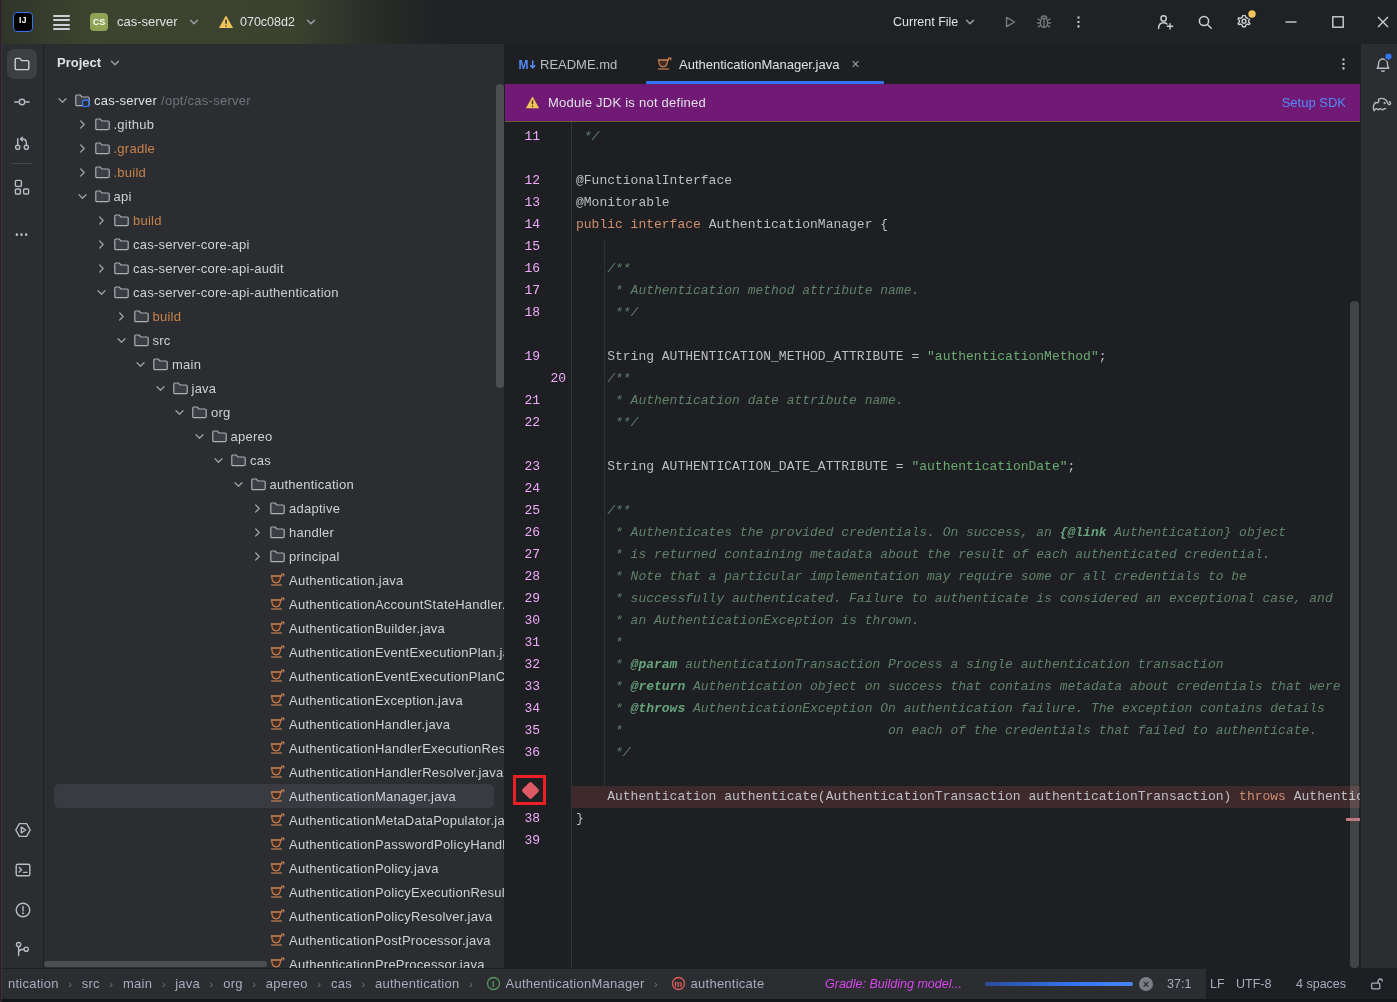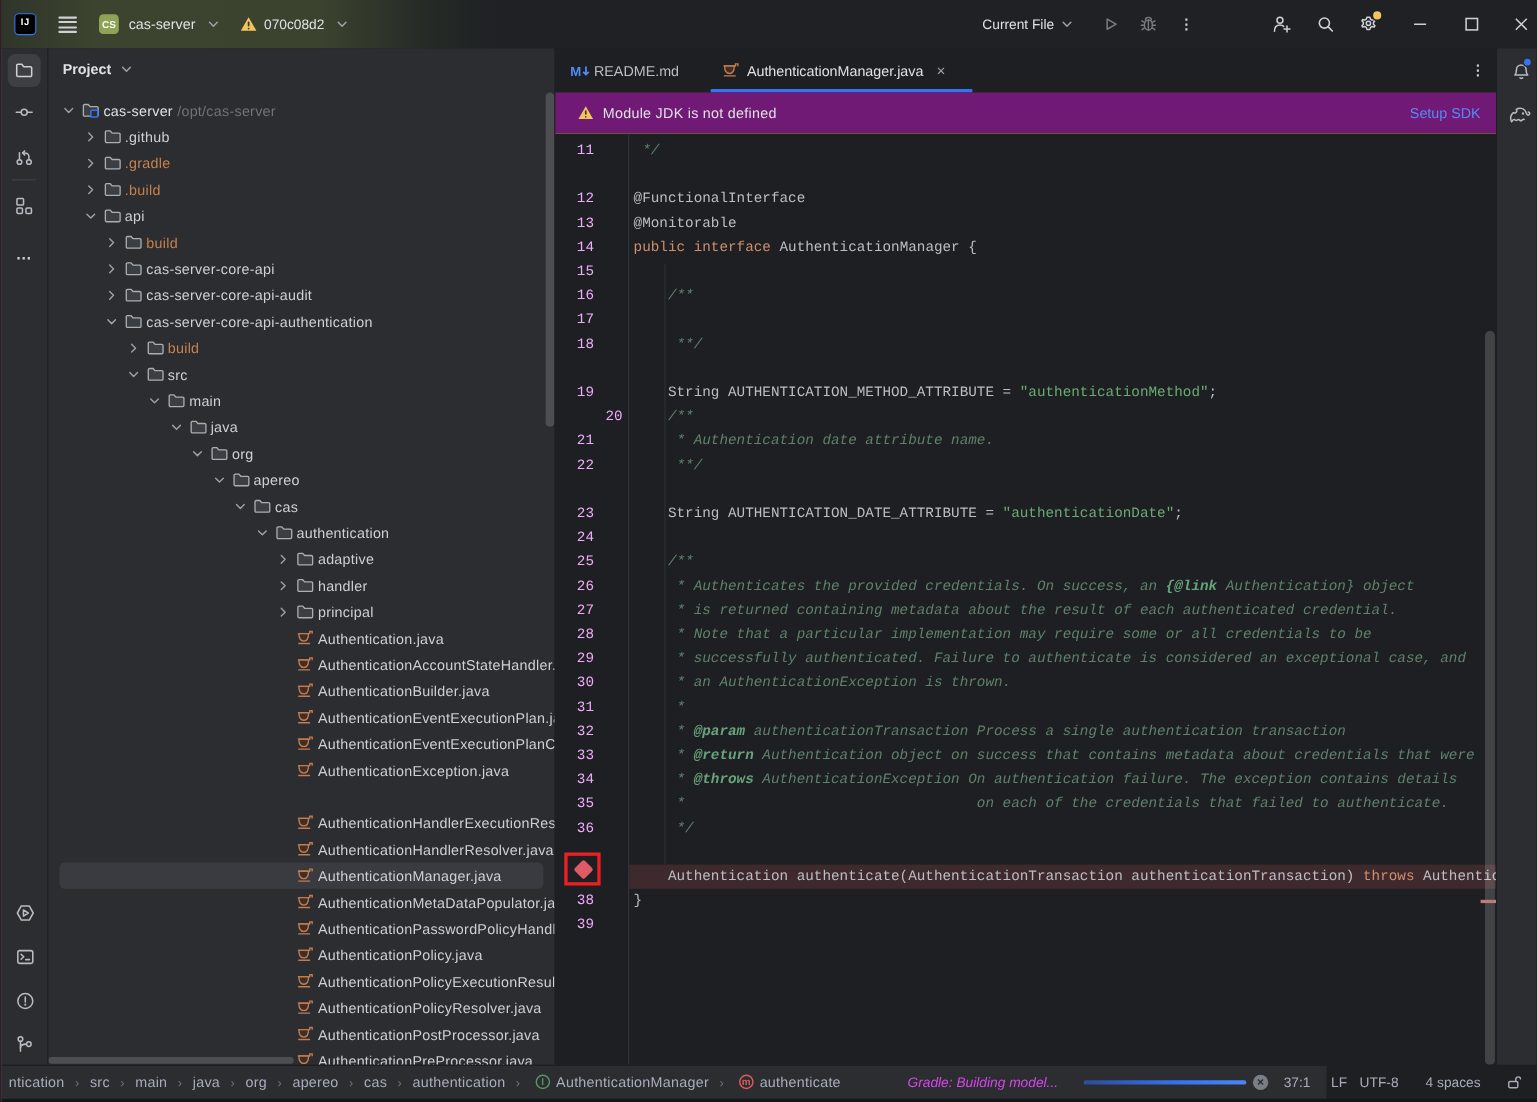--- a/index.html
+++ b/index.html
@@ -483,20 +483,32 @@
       <span class="chv"></span>
       <span class="ic">
         <svg width="17" height="16" viewBox="0 0 17 16" fill="none" stroke="#C07D53" stroke-width="1.25">
           <path d="M1.8 4 H12.6"></path>
           <path d="M2.7 4 C2.7 8.8 4.3 10.8 7.3 10.8 C10.3 10.8 11.5 8.8 11.5 4 Z" fill="#442E23"></path>
           <path d="M12.6 4.4 V2.1 H14.8 V4.2"></path>
           <path d="M2.1 13 H12.9"></path>
         </svg>
       </span>
       <span>AuthenticationException.java</span>
+    </div>
+<div class="tr" style="top:668px;padding-left:202.0px;">
+      <span class="chv"></span>
+      <span class="ic">
+        <svg width="17" height="16" viewBox="0 0 17 16" fill="none" stroke="#C07D53" stroke-width="1.25">
+          <path d="M1.8 4 H12.6"></path>
+          <path d="M2.7 4 C2.7 8.8 4.3 10.8 7.3 10.8 C10.3 10.8 11.5 8.8 11.5 4 Z" fill="#442E23"></path>
+          <path d="M12.6 4.4 V2.1 H14.8 V4.2"></path>
+          <path d="M2.1 13 H12.9"></path>
+        </svg>
+      </span>
+      <span>AuthenticationHandler.java</span>
     </div>
 <div class="tr" style="top:692px;padding-left:202.0px;">
       <span class="chv"></span>
       <span class="ic">
         <svg width="17" height="16" viewBox="0 0 17 16" fill="none" stroke="#C07D53" stroke-width="1.25">
           <path d="M1.8 4 H12.6"></path>
           <path d="M2.7 4 C2.7 8.8 4.3 10.8 7.3 10.8 C10.3 10.8 11.5 8.8 11.5 4 Z" fill="#442E23"></path>
           <path d="M12.6 4.4 V2.1 H14.8 V4.2"></path>
           <path d="M2.1 13 H12.9"></path>
         </svg>
@@ -648,20 +660,21 @@
 <div class="gut" style="top:48px;">12</div>
 <div class="cl" style="top:48px;">@FunctionalInterface</div>
 <div class="gut" style="top:70px;">13</div>
 <div class="cl" style="top:70px;">@Monitorable</div>
 <div class="gut" style="top:92px;">14</div>
 <div class="cl" style="top:92px;"><span class="k">public interface</span> AuthenticationManager {</div>
 <div class="gut" style="top:114px;">15</div>
 <div class="gut" style="top:136px;">16</div>
 <div class="cl" style="top:136px;"><span class="c">    /**</span></div>
 <div class="gut" style="top:158px;">17</div>
+<div class="cl" style="top:158px;"><span class="c">     * Authentication method attribute name.</span></div>
 <div class="gut" style="top:180px;">18</div>
 <div class="cl" style="top:180px;"><span class="c">     **/</span></div>
 <div class="gut" style="top:224px;">19</div>
 <div class="cl" style="top:224px;">    String AUTHENTICATION_METHOD_ATTRIBUTE = <span class="s">"authenticationMethod"</span>;</div>
 <div class="gut" style="top:246px;padding-left:26px;">20</div>
 <div class="cl" style="top:246px;"><span class="c">    /**</span></div>
 <div class="gut" style="top:268px;">21</div>
 <div class="cl" style="top:268px;"><span class="c">     * Authentication date attribute name.</span></div>
 <div class="gut" style="top:290px;">22</div>
 <div class="cl" style="top:290px;"><span class="c">     **/</span></div>

